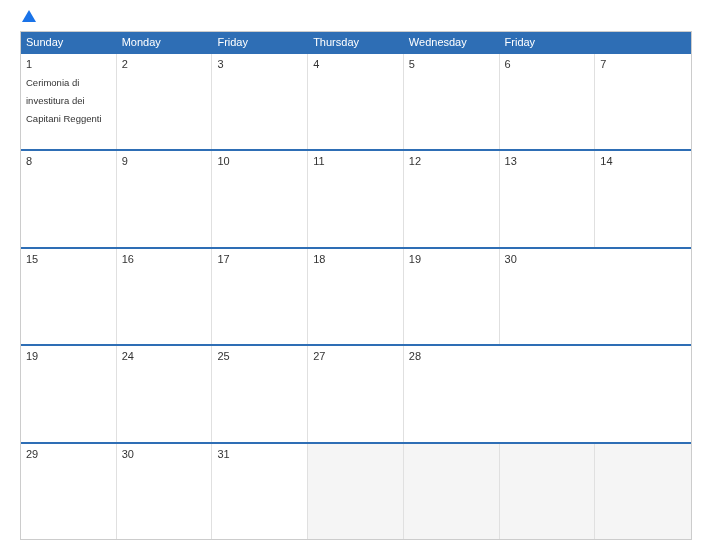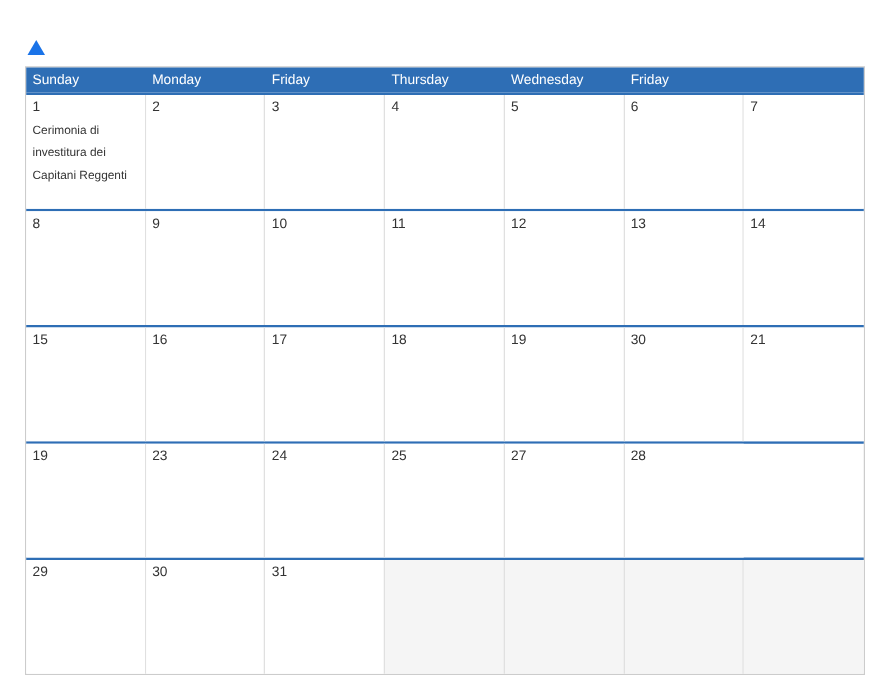--- a/index.html
+++ b/index.html
@@ -9,21 +9,21 @@
       height: 550px;
       background: #fff;
       font-family: Arial, sans-serif;
       overflow: hidden;
     }
 
     .page {
       width: 712px;
       height: 550px;
       background: #fff;
-      padding: 32px 20px 10px 20px;
+      padding: 10px 20px 10px 20px;
       display: flex;
       flex-direction: column;
     }
 
     
     .header {
       display: flex;
       align-items: center;
       justify-content: space-between;
       margin-bottom: 8px;
@@ -225,30 +225,24 @@
           </div>
           <div class="day-cell">
             <span class="day-number">18</span>
           </div>
           <div class="day-cell">
             <span class="day-number">19</span>
           </div>
           <div class="day-cell">
             <span class="day-number">30</span>
           </div>
-          <div class="day-cell">
-            <span class="day-number">21</span>
-          </div>
         </div>
         <div class="week-row">
           <div class="day-cell">
             <span class="day-number">19</span>
-          </div>
-          <div class="day-cell">
-            <span class="day-number">23</span>
           </div>
           <div class="day-cell">
             <span class="day-number">24</span>
           </div>
           <div class="day-cell">
             <span class="day-number">25</span>
           </div>
           <div class="day-cell">
             <span class="day-number">27</span>
           </div>

